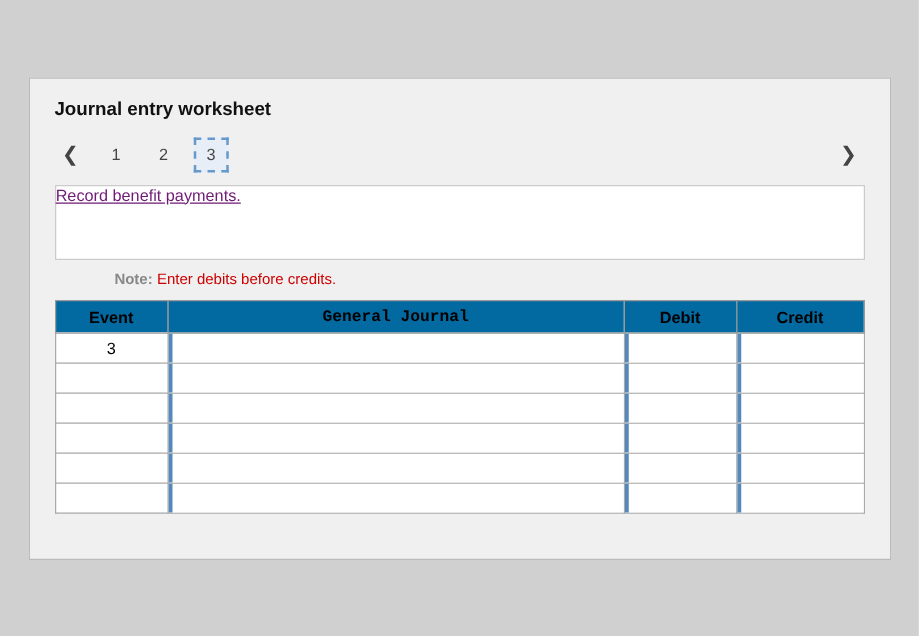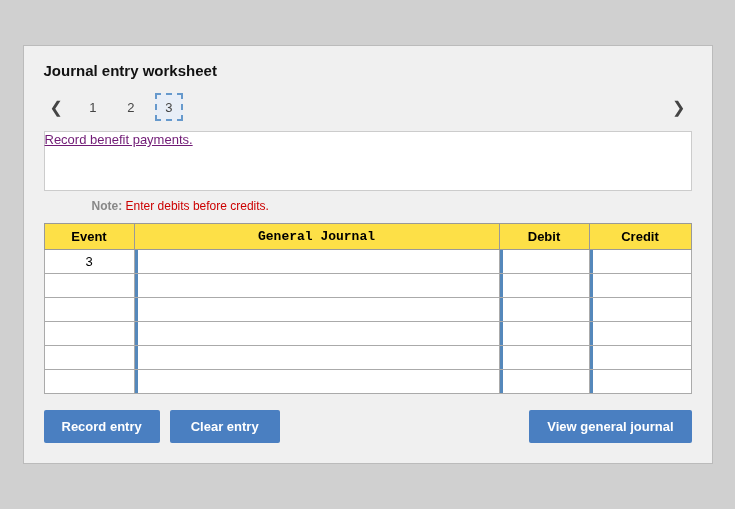--- a/index.html
+++ b/index.html
@@ -77,21 +77,21 @@
     }
     .note-text {
       color: #cc0000;
     }
     .journal-table {
       width: 100%;
       border-collapse: collapse;
       margin-bottom: 16px;
     }
     .journal-table thead tr th {
-      background: #fde047;
+      background: #0369a1;
       border: 1px solid #999;
       padding: 5px 6px;
       text-align: center;
       font-weight: bold;
       font-size: 13px;
     }
     .journal-table thead tr th.general-journal {
       font-family: Liberation Mono, monospace;
     }
     .journal-table tbody tr td {
@@ -223,19 +223,13 @@
       </tr>
       <tr>
         <td class="event-cell"></td>
         <td class="gj-cell"></td>
         <td class="amount-cell"></td>
         <td class="amount-cell"></td>
       </tr>
     </tbody>
   </table>
 
-  <div class="btn-row">
-    <button class="btn">Record entry</button>
-    <button class="btn">Clear entry</button>
-    <div class="btn-spacer"></div>
-    <button class="btn">View general journal</button>
-  </div>
 </div>
 
 </body></html>

